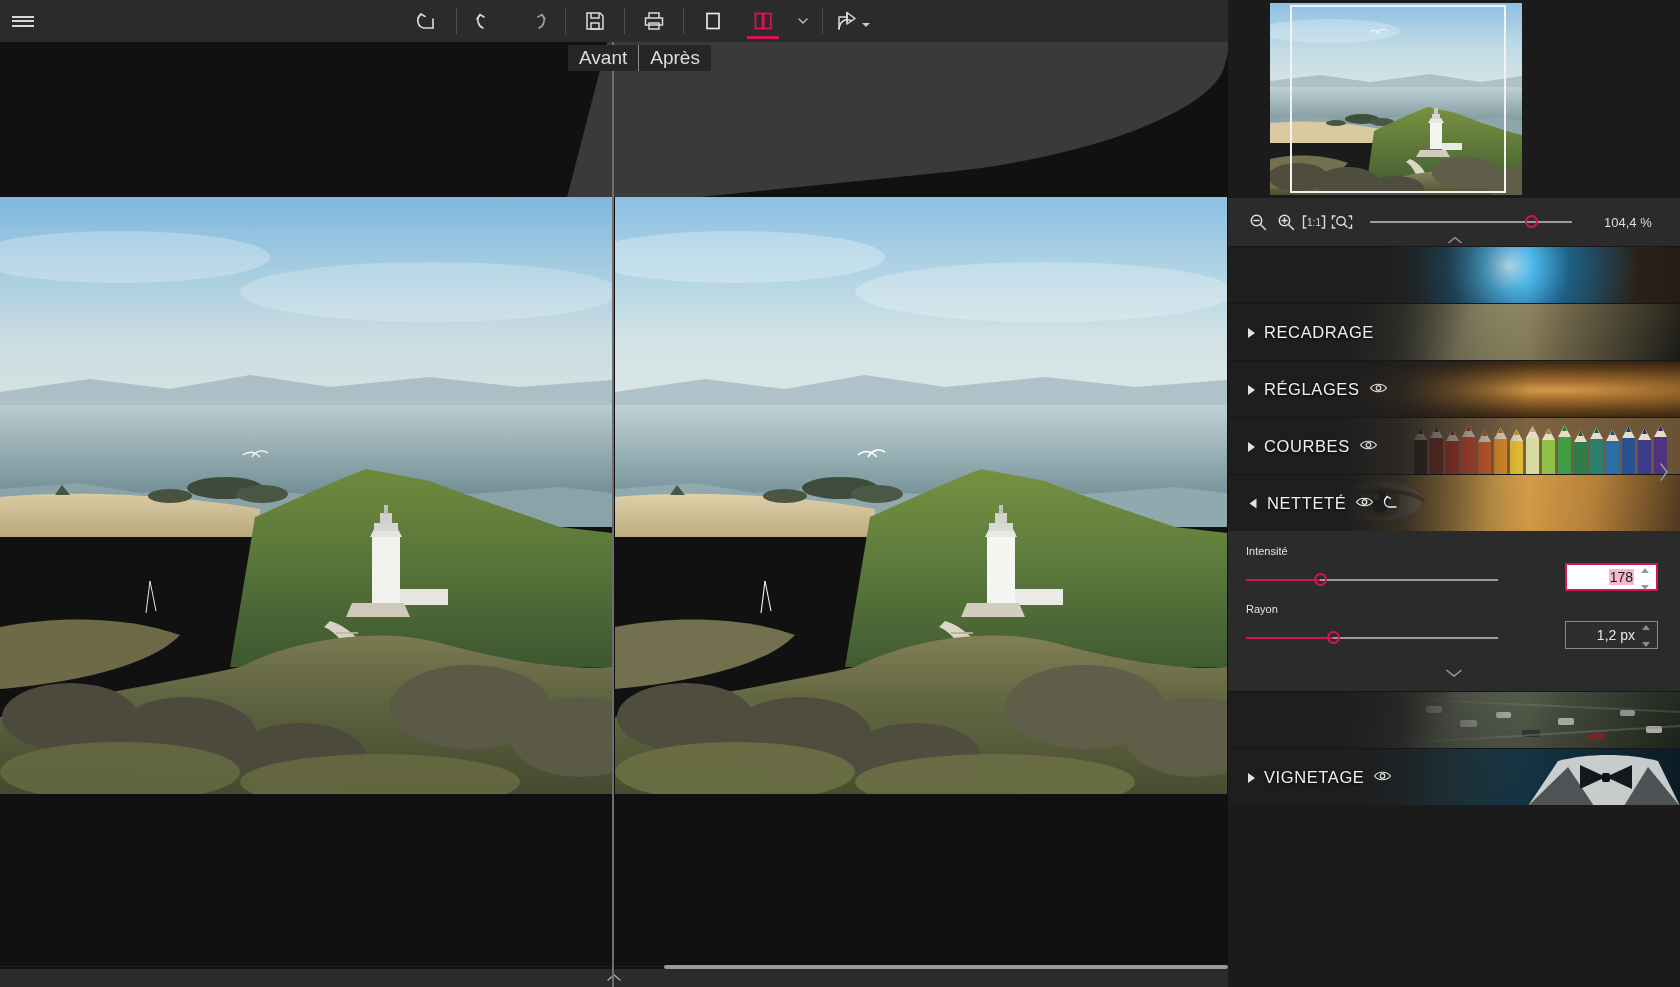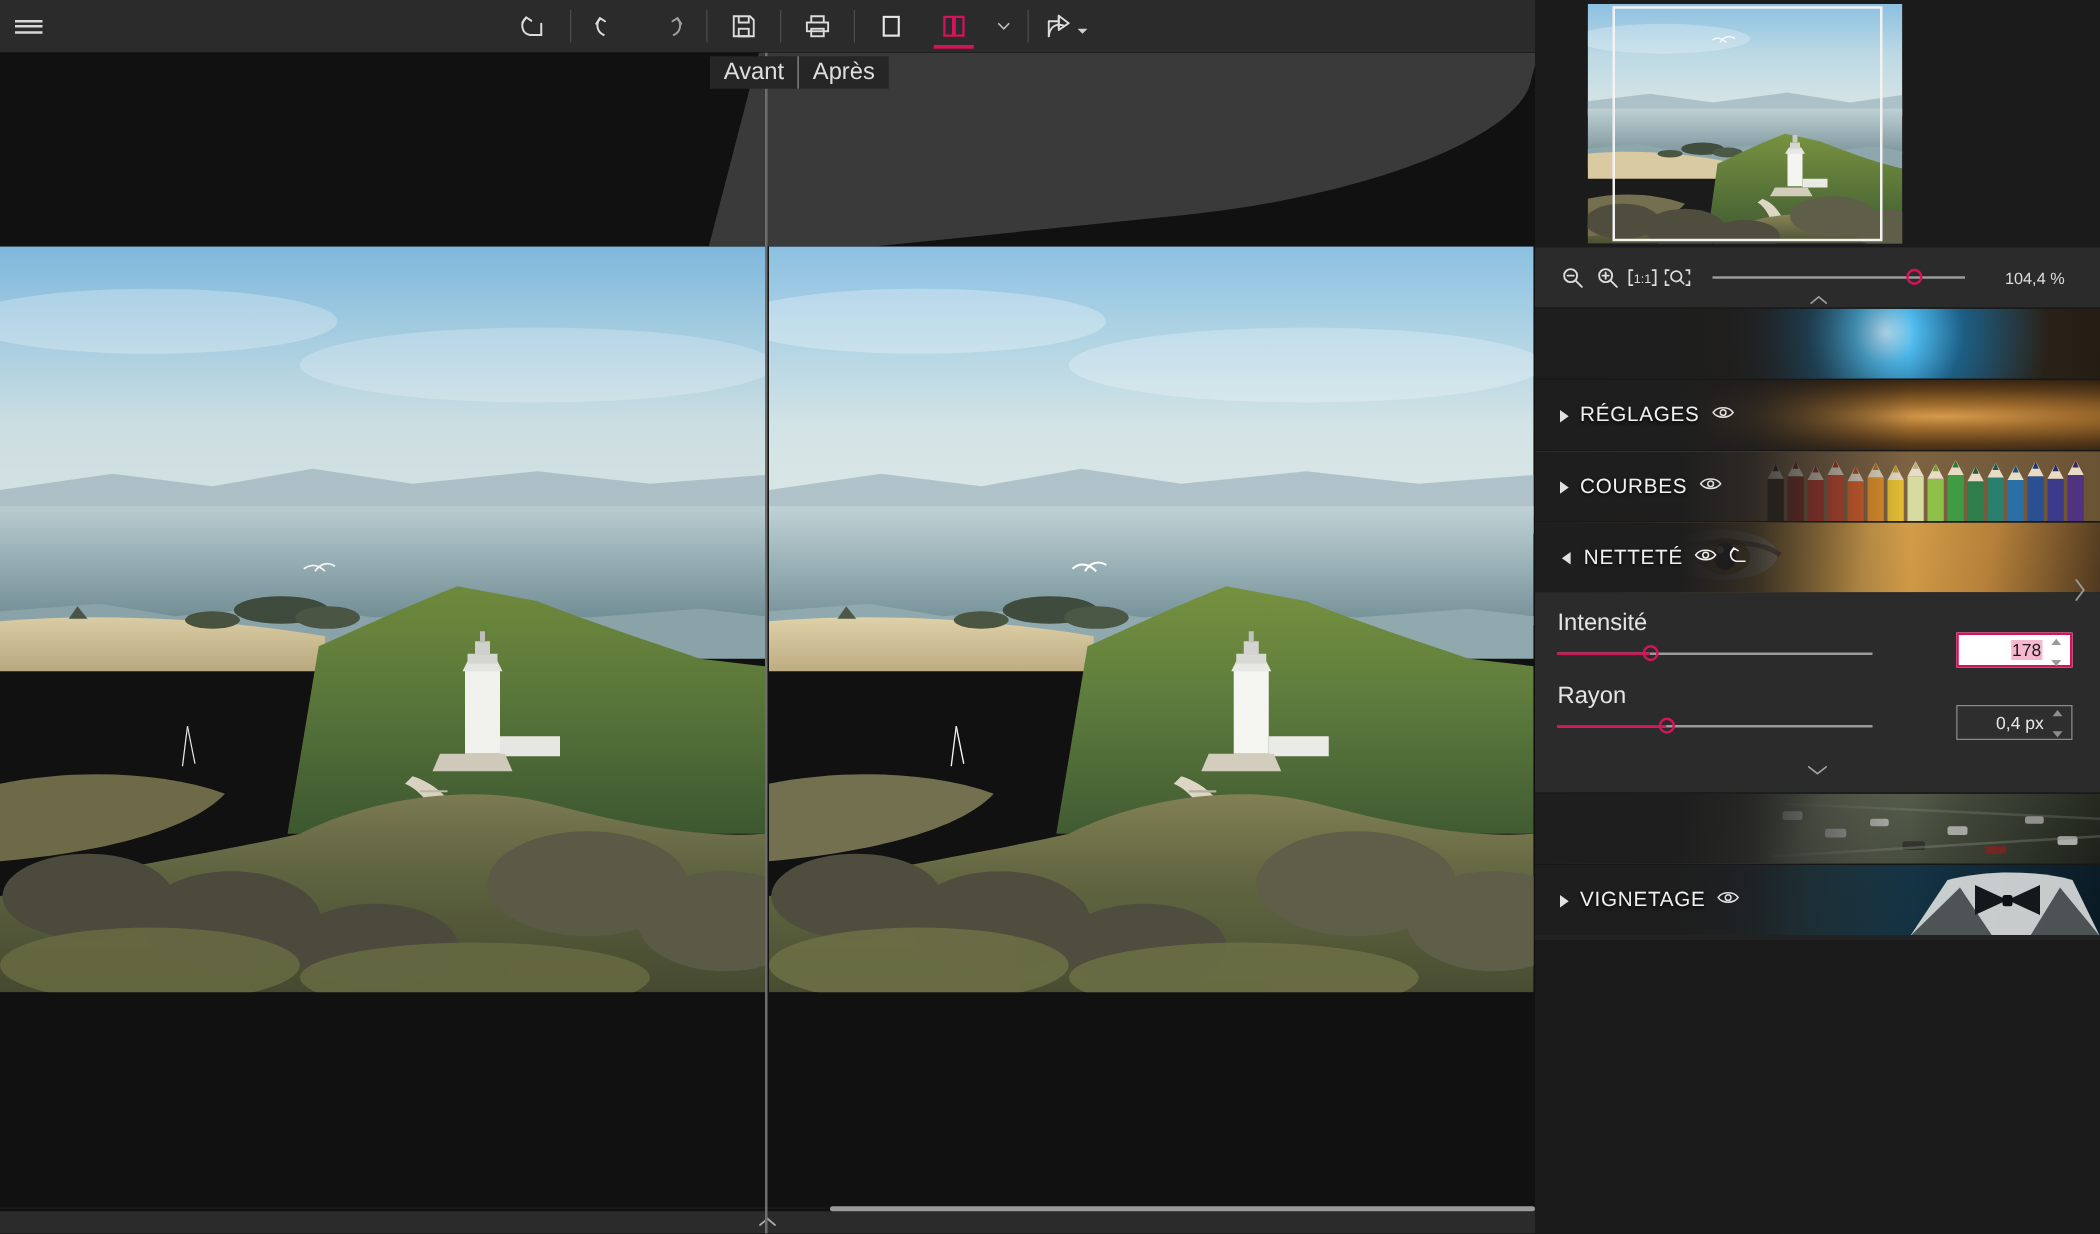--- a/index.html
+++ b/index.html
@@ -206,21 +206,21 @@
 
   
   #netteté-body {
     position: relative; width: 452px;
     background: #2b2b2b;
     padding: 14px 0 6px 0;
   }
   .slider-row { position: relative; height: 58px; }
   .slider-label {
     position: absolute; left: 18px; top: 0;
-    font-size: 19px; color: #e4e4e4;
+    font-size: 11px; color: #e4e4e4;
   }
   .slider-line { position: absolute; left: 18px; top: 28px; width: 252px; height: 14px; }
   .sl-track-off { position: absolute; left: 0; right: 0; top: 6px; height: 2px; background: #9b9b9b; }
   .sl-track-on  { position: absolute; left: 0; top: 6px; height: 2px; background: #d4145a; }
   .sl-knob {
     position: absolute; top: 0; width: 13px; height: 13px;
     border-radius: 50%; border: 2.5px solid #d4145a; background: transparent; cursor: pointer;
   }
   .val-box {
     position: absolute; top: 18px; right: 22px;
@@ -644,20 +644,28 @@
           <path d="M2 6.5 L8 1.5 L14 6.5"></path>
         </svg>
       </div>
     </div>
 
     <div class="section">
       <div class="sec-bg" style="background-image: radial-gradient(circle at 62% 34%, #bfe9ff 0%, #4bb6e8 9%, #1d5f86 22%, #2a2218 46%, #15100a 100%);"></div>
       <div class="sec-fade"></div>
     </div>
 
+    <div class="section">
+      <div class="sec-bg" style="background-image: linear-gradient(110deg, #2b2b25 0%, #6e6b4e 30%, #b5ae7d 52%, #6a6146 74%, #1a1a16 100%);"></div>
+      <div class="sec-fade"></div>
+      <div class="sec-label-row">
+        <span class="tri"></span>
+        <span class="sec-title">RECADRAGE</span>
+      </div>
+    </div>
 
     <div class="section">
       <div class="sec-bg" style="background-image: radial-gradient(ellipse at 72% 52%, #d59a4c 0%, #9d6a2c 24%, #5c3d1a 52%, #241810 82%, #120c08 100%);"></div>
       <div class="sec-fade"></div>
       <div class="sec-label-row">
         <span class="tri"></span>
         <span class="sec-title">RÉGLAGES</span>
         <span class="sec-icons">
           <span>
             <svg width="19" height="14" viewBox="0 0 19 14" fill="none" stroke="#e0e0e0" stroke-width="1.2">
@@ -791,21 +799,21 @@
       </div>
 
       <div class="slider-row">
         <div class="slider-label">Rayon</div>
         <div class="slider-line">
           <div class="sl-track-off"></div>
           <div class="sl-track-on" style="width:87px;"></div>
           <div class="sl-knob" style="left:81px;"></div>
         </div>
         <div class="val-box">
-          <span>0,4 px</span>
+          <span>1,2 px</span>
           <span class="spin">
             <span class="ar up"></span>
             <span class="ar dn"></span>
           </span>
         </div>
       </div>
 
       <div id="netteté-collapse">
         <svg width="18" height="10" viewBox="0 0 18 10" fill="none" stroke="#a0a0a0" stroke-width="1.4" stroke-linecap="round">
           <path d="M2 2.5 L9 8 L16 2.5"></path>

